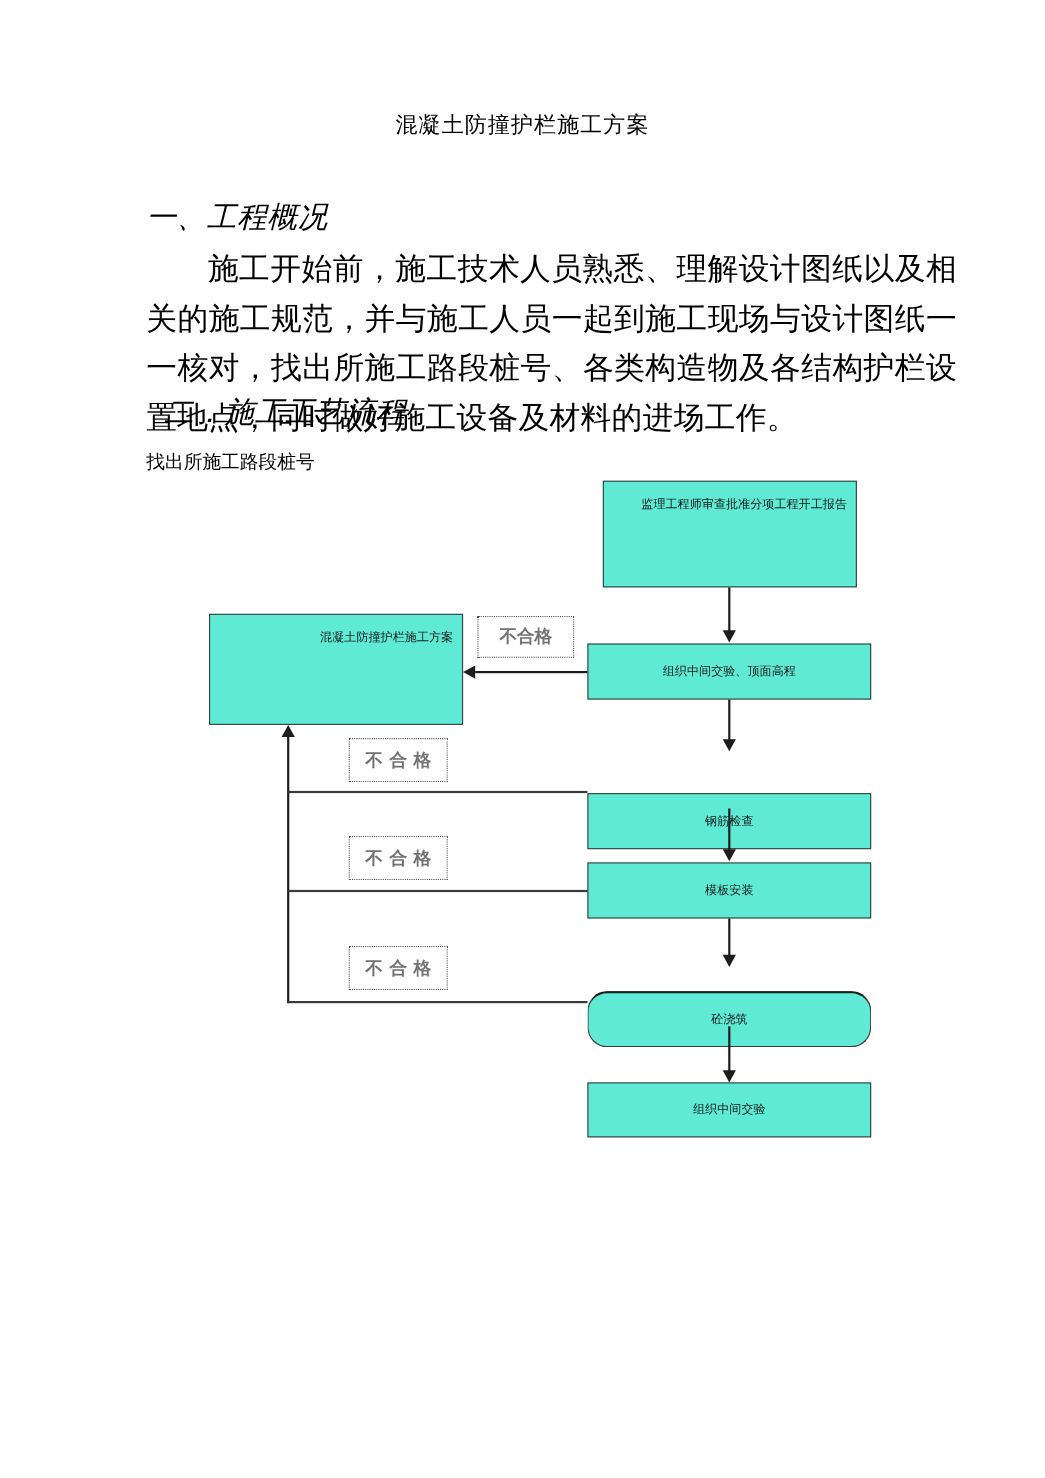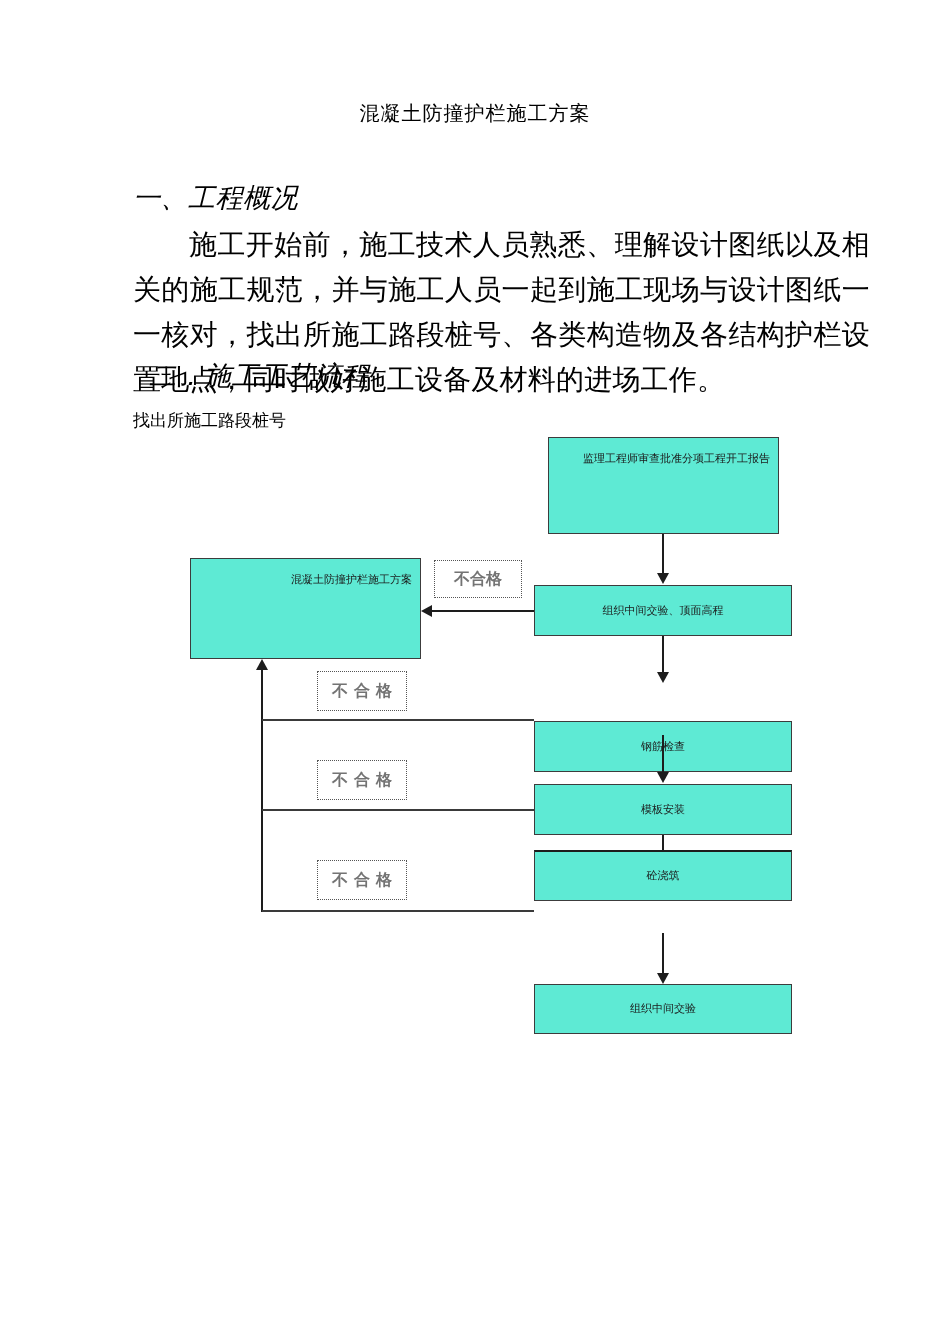--- a/index.html
+++ b/index.html
@@ -187,21 +187,21 @@
     <div class="vline" style="left:662px; top:735px; height:38px;"></div>
     <div class="arrow-down" style="left:657px; top:772px;"></div>
 
     <div class="node vcenter" style="left:534px; top:784px; width:258px; height:51px;">
       <span class="node-text">模板安装</span>
     </div>
 
     <div class="vline" style="left:662px; top:835px; height:34px;"></div>
     <div class="arrow-down" style="left:657px; top:868px;"></div>
 
-    <div class="node vcenter heavy-top" style="left:534px; top:850px; width:258px; height:51px;">
+    <div class="node vcenter heavy-top" style="left:534px; top:901px; width:258px; height:51px;border-radius:18px;">
       <span class="node-text">砼浇筑</span>
     </div>
 
     <div class="vline" style="left:662px; top:933px; height:42px;"></div>
     <div class="arrow-down" style="left:657px; top:973px;"></div>
 
     <div class="node vcenter" style="left:534px; top:984px; width:258px; height:50px;">
       <span class="node-text">组织中间交验</span>
     </div>
 

